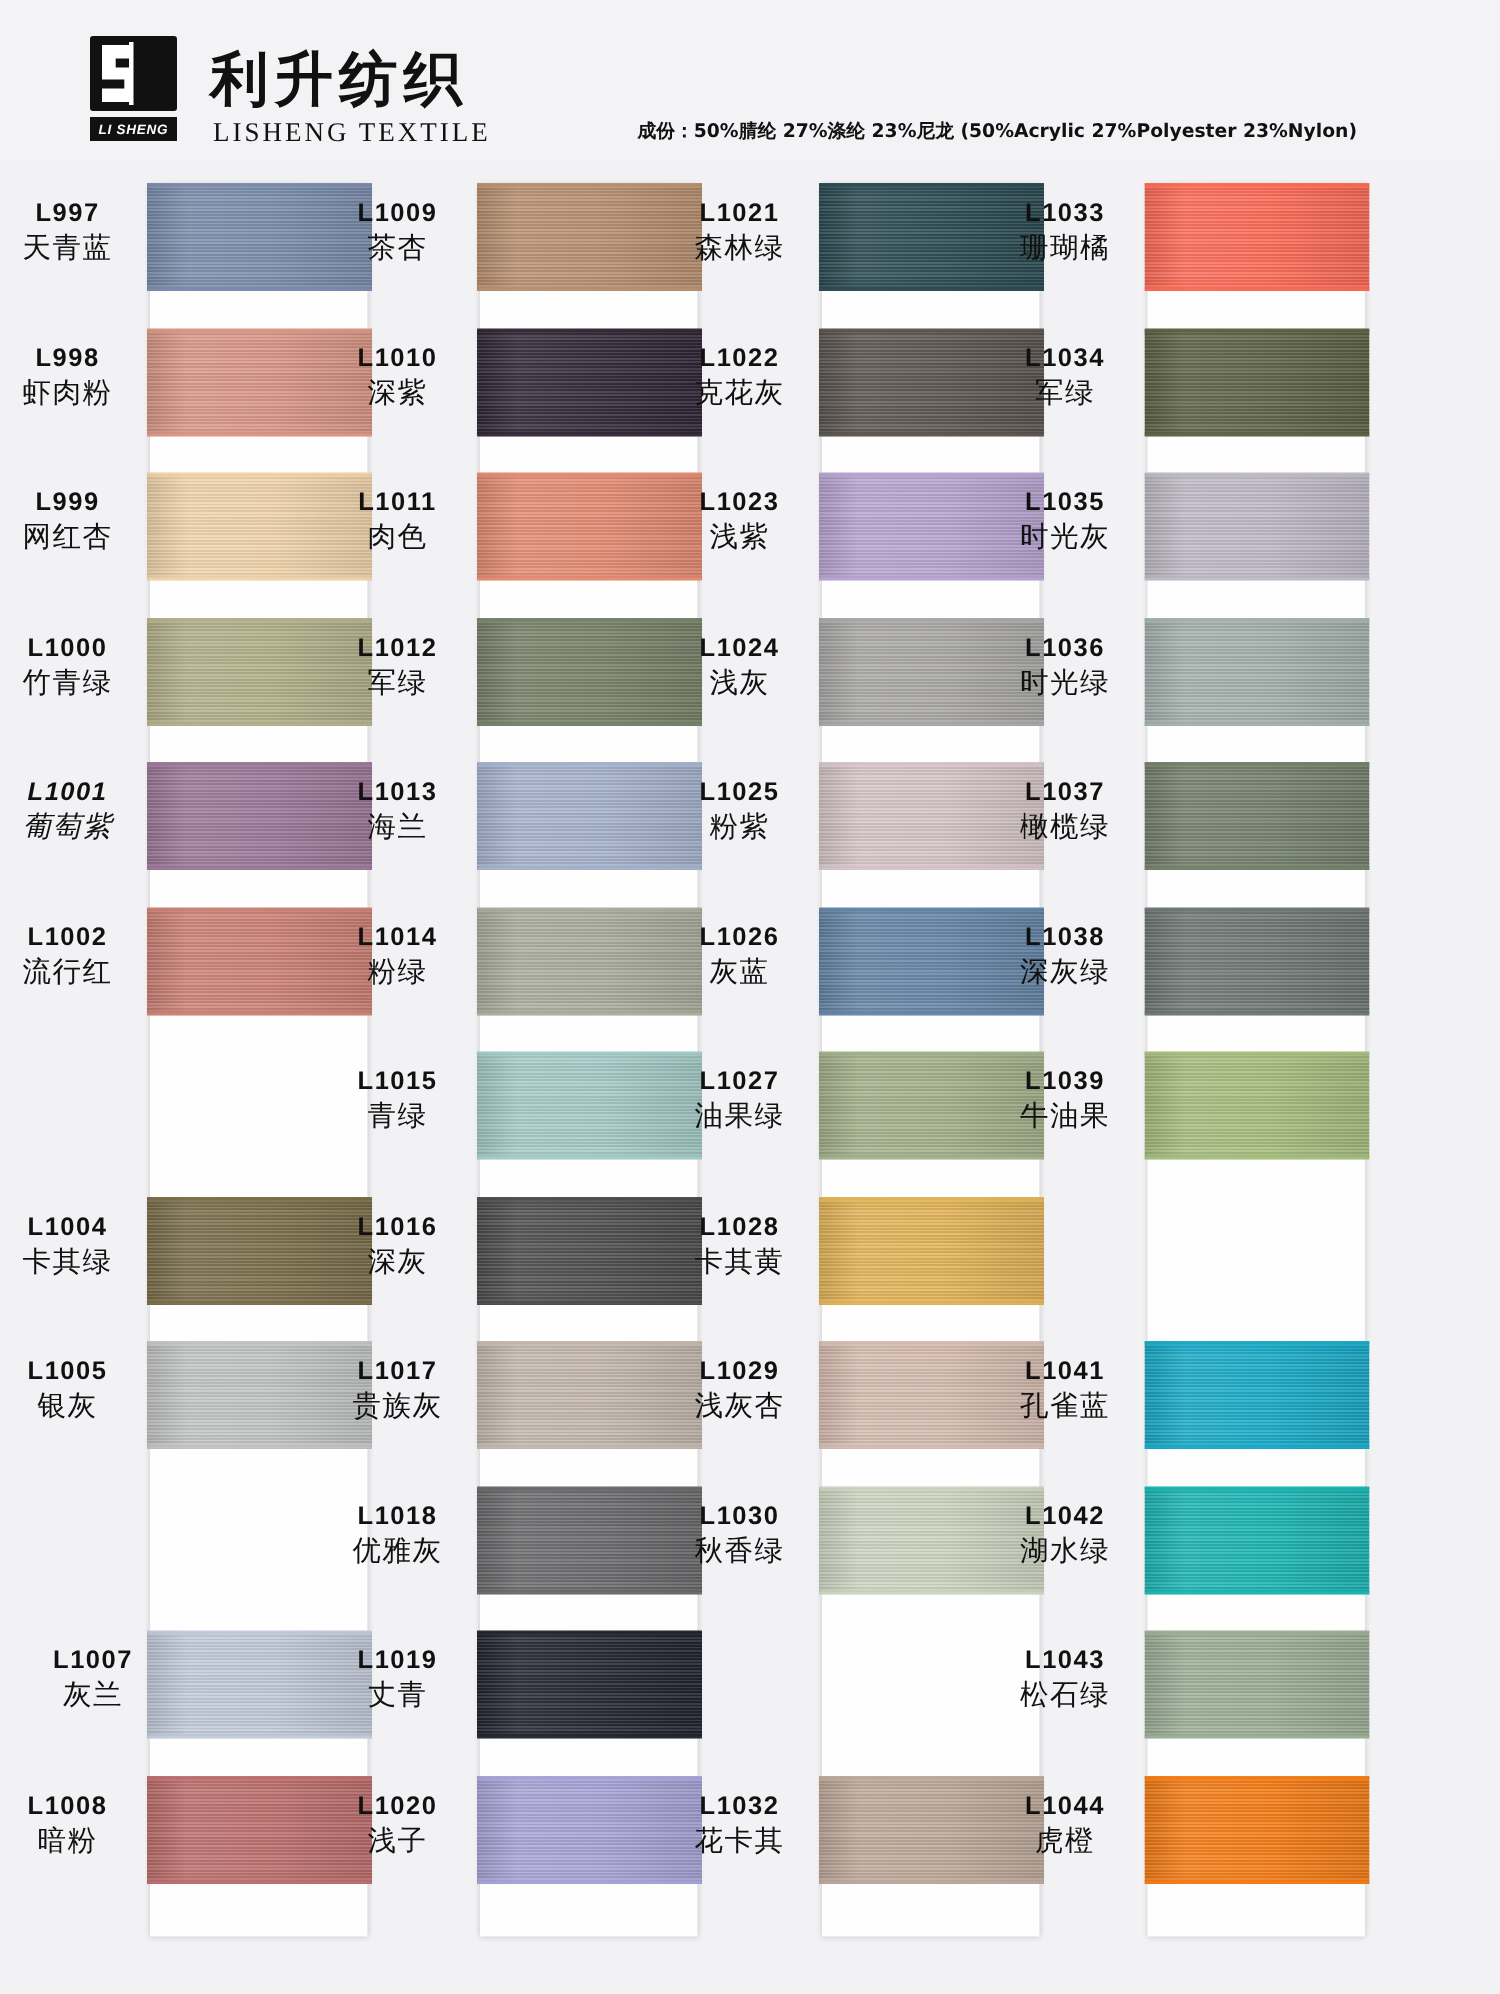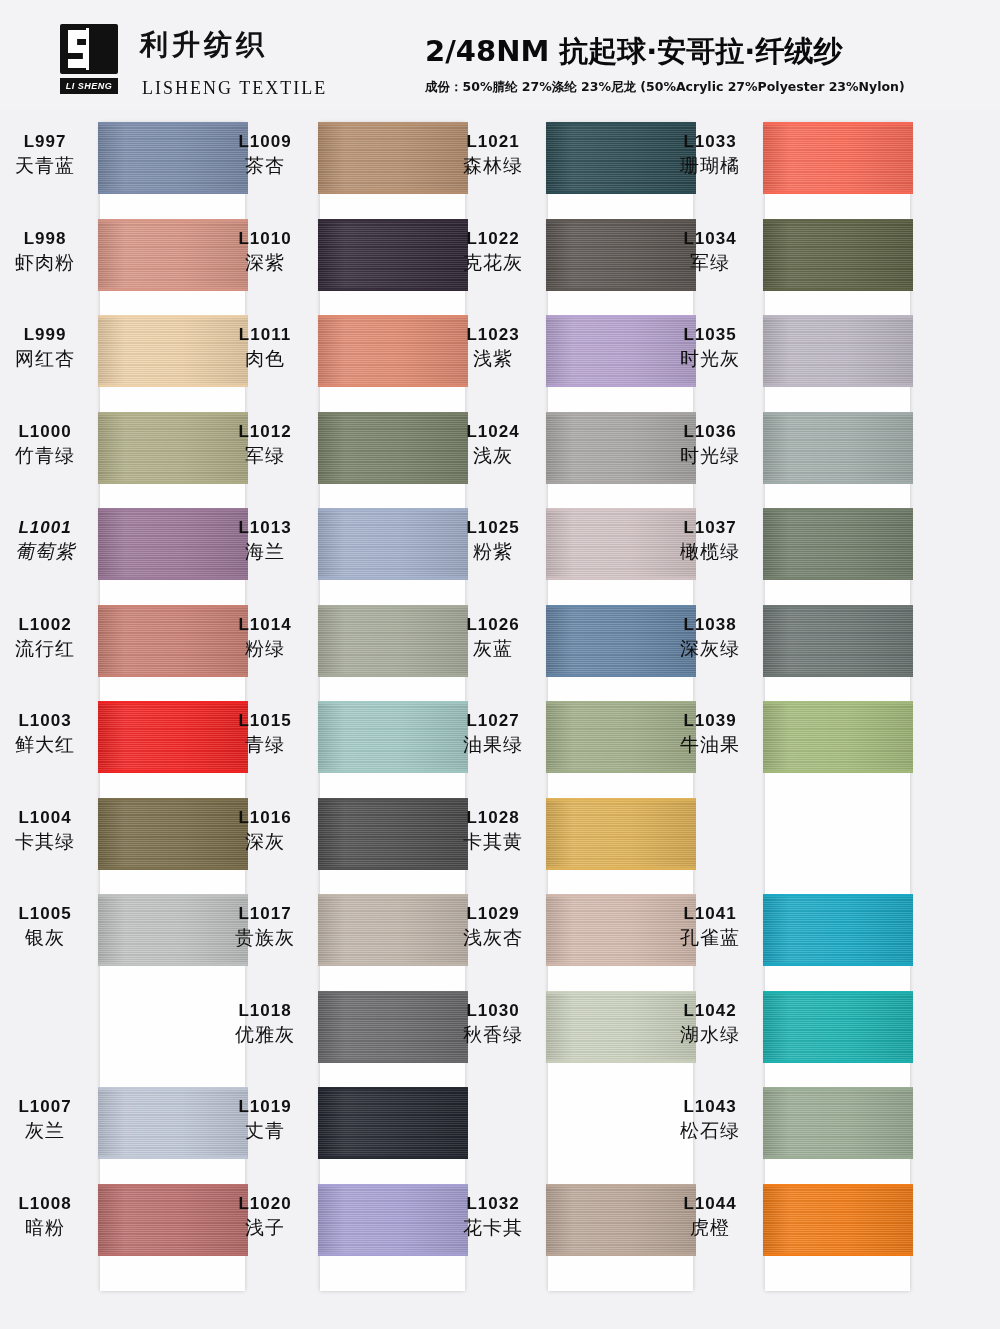--- a/index.html
+++ b/index.html
@@ -29,21 +29,21 @@
     position:absolute;left:26px;top:4px;width:24px;height:42px;background:#111;
     border-left:3px solid #fff;
   }
   #logo-sub{
     position:absolute;left:60px;top:78px;width:58px;height:16px;background:#111;
     color:#fff;font-size:9px;font-weight:bold;font-style:italic;
     letter-spacing:.5px;text-align:center;line-height:16px;
   }
   #brand-cn{
     position:absolute;left:140px;top:26px;
-    font-size:28px;font-weight:bold;color:#111;letter-spacing:4px;
+    font-size:39px;font-weight:bold;color:#111;letter-spacing:4px;
     font-family:"DejaVu Sans",sans-serif;
   }
   #brand-en{
     position:absolute;left:142px;top:78px;
     font-size:18px;color:#111;letter-spacing:2px;
     font-family:"Liberation Serif","DejaVu Serif",serif;
   }
   #spec-title{
     position:absolute;left:425px;top:32px;
     font-size:29px;font-weight:bold;color:#0a0a0a;letter-spacing:0px;
@@ -134,21 +134,20 @@
     <div id="logo-mark">
       <div class="s1"></div>
         <div class="s2"></div>
     </div>
   </div>
   <div id="logo-sub">LI SHENG</div>
 
   <div id="brand-cn">利升纺织</div>
   <div id="brand-en">LISHENG TEXTILE</div>
 
-  <div id="spec-title">2/48NM  抗起球·安哥拉·纤绒纱</div>
   <div id="spec-comp">成份：50%腈纶 27%涤纶 23%尼龙  (50%Acrylic  27%Polyester 23%Nylon)</div>
 </div>
 
 <div id="board">
     <div class="column col-0">
       <div class="strip"></div>
       <div class="row" style="top: 0px;">
         <div class="label">
           <div class="code">L997</div>
           <div class="name">天青蓝</div>
@@ -219,33 +218,20 @@
           <div class="name">流行红</div>
         </div>
         <div class="swatch">
           <div class="fill" style="background: rgb(204, 129, 117);"></div>
           <div class="threads"></div>
           <div class="shade"></div>
           <div class="fuzz-t" style="background: rgb(204, 129, 117);"></div>
           <div class="fuzz-b" style="background: rgb(204, 129, 117);"></div>
         </div>
       </div>
-      <div class="row" style="top: 579px;">
-        <div class="label">
-          <div class="code">L1003</div>
-          <div class="name">鲜大红</div>
-        </div>
-        <div class="swatch">
-          <div class="fill" style="background: rgb(244, 33, 33);"></div>
-          <div class="threads"></div>
-          <div class="shade"></div>
-          <div class="fuzz-t" style="background: rgb(244, 33, 33);"></div>
-          <div class="fuzz-b" style="background: rgb(244, 33, 33);"></div>
-        </div>
-      </div>
       <div class="row" style="top: 675.5px;">
         <div class="label">
           <div class="code">L1004</div>
           <div class="name">卡其绿</div>
         </div>
         <div class="swatch">
           <div class="fill" style="background: rgb(122, 110, 74);"></div>
           <div class="threads"></div>
           <div class="shade"></div>
           <div class="fuzz-t" style="background: rgb(122, 110, 74);"></div>
@@ -258,21 +244,21 @@
           <div class="name">银灰</div>
         </div>
         <div class="swatch">
           <div class="fill" style="background: rgb(194, 196, 196);"></div>
           <div class="threads"></div>
           <div class="shade"></div>
           <div class="fuzz-t" style="background: rgb(194, 196, 196);"></div>
           <div class="fuzz-b" style="background: rgb(194, 196, 196);"></div>
         </div>
       </div>
-      <div class="row" style="top: 965px;">
+      <div class="row" style="top: 965px; padding-left: 17px;">
         <div class="label">
           <div class="code">L1007</div>
           <div class="name">灰兰</div>
         </div>
         <div class="swatch">
           <div class="fill" style="background: rgb(194, 202, 217);"></div>
           <div class="threads"></div>
           <div class="shade"></div>
           <div class="fuzz-t" style="background: rgb(194, 202, 217);"></div>
           <div class="fuzz-b" style="background: rgb(194, 202, 217);"></div>

